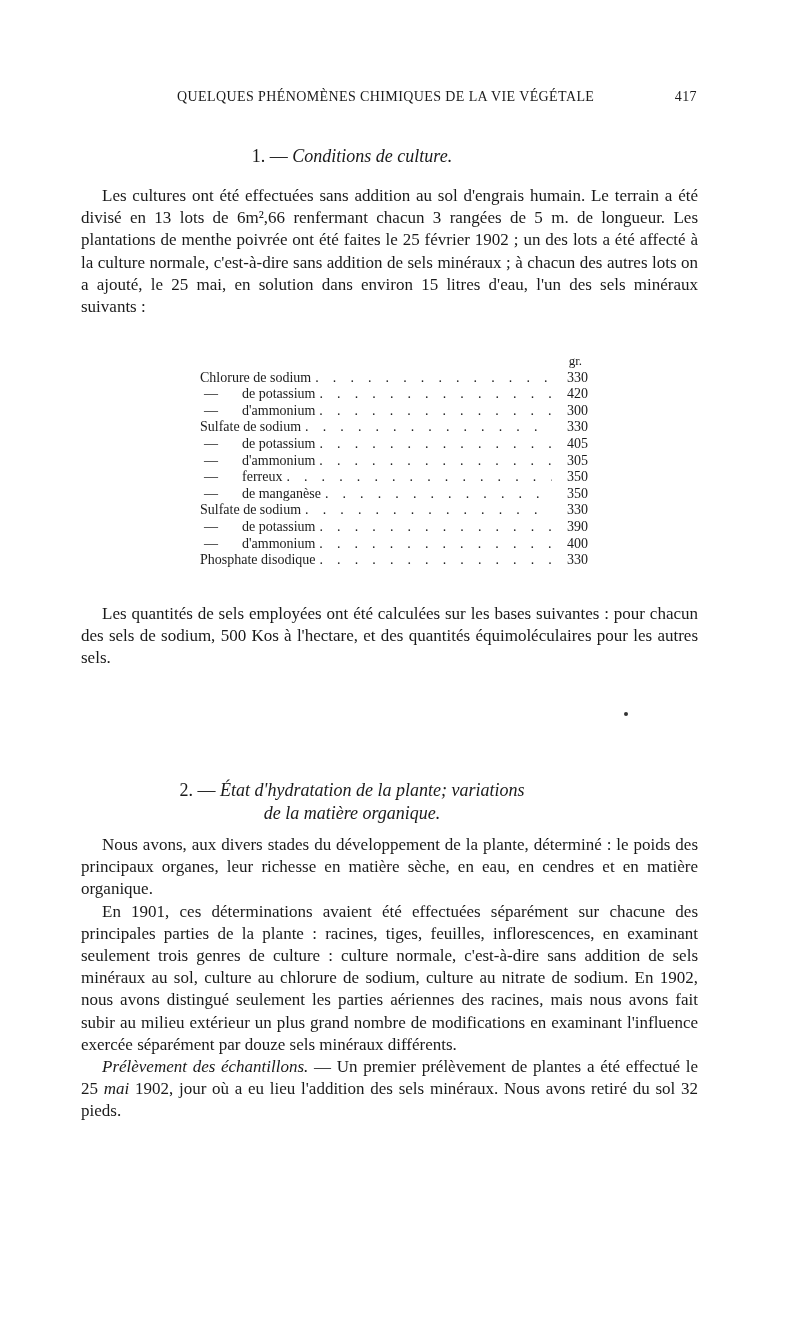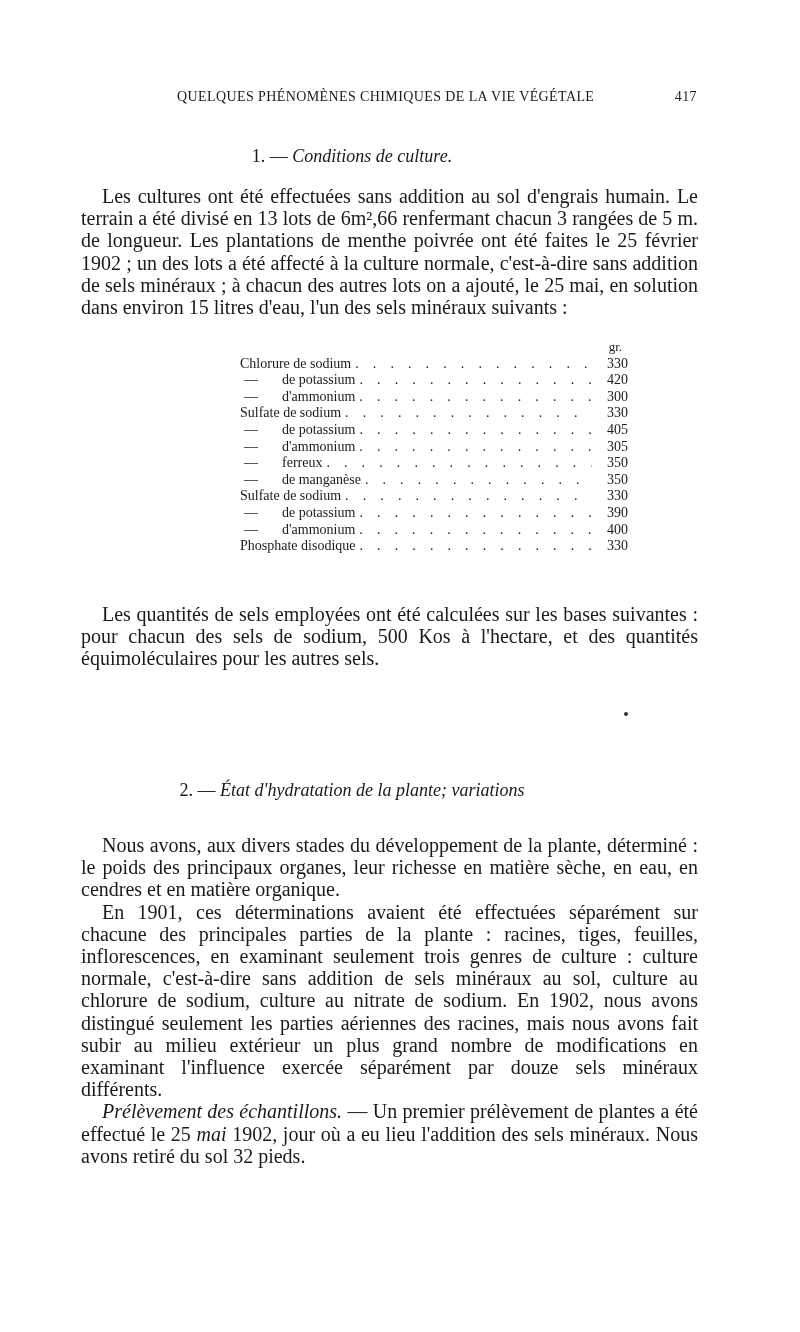--- a/index.html
+++ b/index.html
@@ -15,26 +15,26 @@
       font-family: "Liberation Serif", serif;
     }
     .section-title {
       position: absolute; left: 0; width: 704px; text-align: center;
       font-size: 18px;
     }
     .section-title .num { font-style: normal; }
     .section-title em { font-style: italic; }
     .body-text {
       position: absolute; left: 81px; width: 617px;
-      font-size: 20px; line-height: 22.2px; text-align: justify;
+      font-size: 17px; line-height: 22.2px; text-align: justify;
     }
     .body-text p { margin: 0; text-indent: 21px; }
     .salts {
-      position: absolute; top: 339px; left: 200px; width: 388px;
-      font-size: 14px; line-height: 16.6px; margin-left: 40px;
+      position: absolute; top: 353px; left: 200px; width: 388px;
+      font-size: 14px; line-height: 16.6px;
     }
     .salts .unit { text-align: right; padding-right: 6px; font-size: 13px; }
     .salt-row { display: flex; align-items: flex-end; white-space: nowrap; }
     .salt-row .name { flex: 0 0 auto; }
     .salt-row .name.sub { padding-left: 4px; }
     .salt-row .dash { display: inline-block; width: 38px; }
     .salt-row .dots {
       flex: 1 1 auto; overflow: hidden; letter-spacing: 5.3px; padding-left: 4px;
       color: #222;
     }
@@ -128,19 +128,22 @@
   <p>Les quantités de sels employées ont été calculées sur les bases suivantes : pour chacun des sels de sodium, 500 Kos à l'hectare, et des quantités équimoléculaires pour les autres sels.</p>
 </div>
 
 <div class="mark" style="top:712px; left:624px;"></div>
 
 <div class="section-title" style="top:780px;">
   <div>
     <span class="num">2. —</span>
     <em>État d'hydratation de la plante; variations</em>
   </div>
+  <div style="margin-top:2px;">
+    <em>de la matière organique.</em>
+  </div>
 </div>
 
 <div class="body-text" style="top:796px;margin-top:38px;">
   <p>Nous avons, aux divers stades du développement de la plante, déterminé : le poids des principaux organes, leur richesse en matière sèche, en eau, en cendres et en matière organique.</p>
   <p>En 1901, ces déterminations avaient été effectuées séparément sur chacune des principales parties de la plante : racines, tiges, feuilles, inflorescences, en examinant seulement trois genres de culture : culture normale, c'est-à-dire sans addition de sels minéraux au sol, culture au chlorure de sodium, culture au nitrate de sodium. En 1902, nous avons distingué seulement les parties aériennes des racines, mais nous avons fait subir au milieu extérieur un plus grand nombre de modifications en examinant l'influence exercée séparément par douze sels minéraux différents.</p>
   <p><em>Prélèvement des échantillons.</em><span> — Un premier prélèvement de plantes a été effectué le 25 </span><em>mai</em><span> 1902, jour où a eu lieu l'addition des sels minéraux. Nous avons retiré du sol 32 pieds.</span></p>
 </div>
 
 </body></html>

